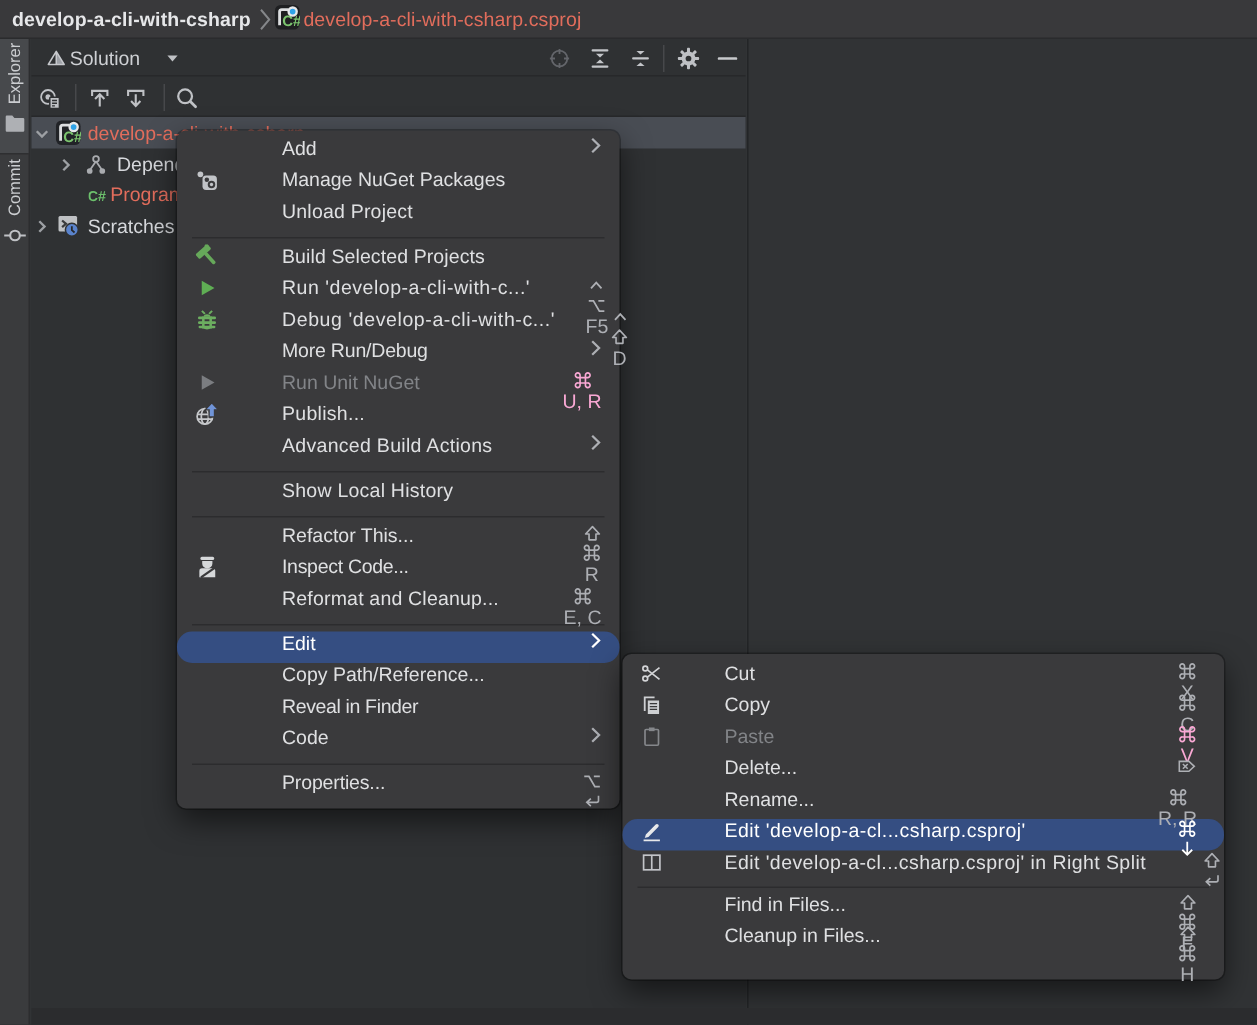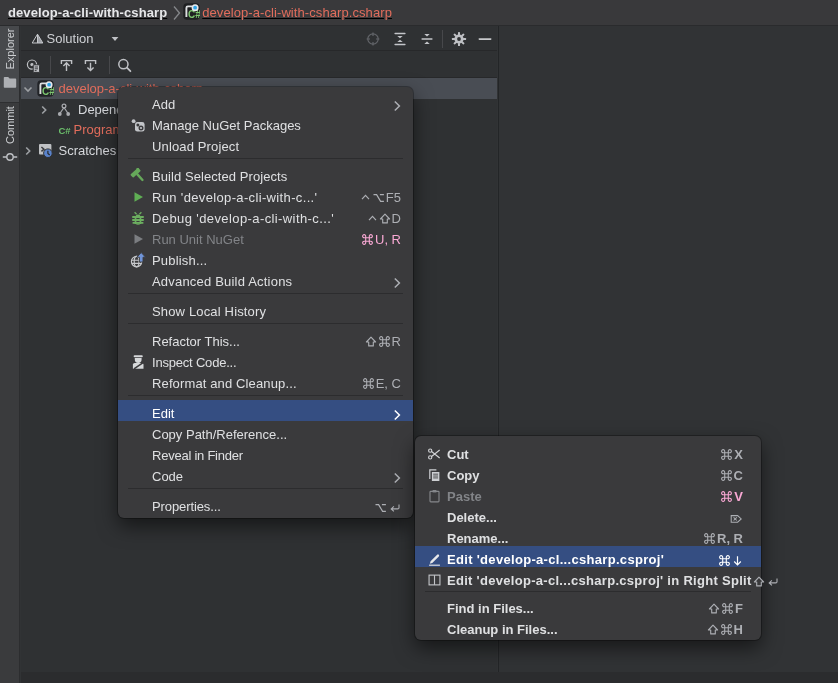--- a/index.html
+++ b/index.html
@@ -1,18 +1,18 @@
 <!DOCTYPE html>
 <html><head><meta charset="utf-8">
 <style>
   * { margin:0; padding:0; box-sizing:border-box; }
   html,body { width:838px; height:683px; }
   body { position:relative; overflow:hidden; background:#313335;
          font-family:"Liberation Sans",sans-serif; -webkit-font-smoothing:antialiased; }
-  .abs { position:absolute;text-decoration:underline; }
+  .abs { position:absolute; }
 
   #topbar { left:0; top:0; width:838px; height:26px; background:#39393B; border-bottom:1px solid #2A2B2D;
             display:flex; align-items:center; }
   #topbar .t1 { font-size:13px; font-weight:bold; color:#E6E7E9; margin-left:8px; letter-spacing:0.1px; }
   #topbar .bcc { margin:0 0 0 5px; display:inline-flex; }
   #topbar .icp { margin:-2px 2px 0 1px; }
   #topbar .t2 { font-size:13px; color:#E26D5C; letter-spacing:0.08px; }
 
   #stripe { left:0; top:26px; width:20px; height:657px; background:#3A3B3D; border-right:1px solid #2C2D2F; }
   #stripe .active { position:absolute; left:0; top:0; width:19px; height:75.5px; background:#47494C; }
@@ -28,35 +28,35 @@
   .trow.sel { background:#494D54; }
   .trow .red { color:#E26D5C; }
   .chev { display:inline-flex; width:12px; flex:none; }
   .tic { display:inline-flex; width:17px; justify-content:center; flex:none; }
 
   #editor { left:498px; top:26px; width:340px; height:657px; background:#313335; border-left:1px solid #232527; }
   #bottomband { left:21px; top:672px; width:817px; height:11px; background:#2B2C2E; z-index:3; }
 
   .menu { position:absolute; background:#3A3A3C; border-radius:6px;
           box-shadow:0 8px 20px rgba(0,0,0,0.55), 0 0 0 1px rgba(0,0,0,0.28); }
-  .mi { display:flex; align-items:flex-end; font-size:13px; color:#DFE0E2; }
+  .mi { display:flex; align-items:flex-start; font-size:13px; color:#DFE0E2;gap:36px; }
   .mi .lb { white-space:nowrap; }
   .mi .ic { display:inline-flex; align-items:center; justify-content:center; flex:none; }
-  .mi .sc { margin-left:auto; color:#ADAFB4; display:inline-flex; align-items:center; white-space:nowrap; }
-  .mi.sel { background:#354E82; color:#FFFFFF; }
+  .mi .sc { margin-left:auto; color:#ADAFB4; display:inline-flex; align-items:center; white-space:nowrap;flex-direction:column; }
+  .mi.sel { background:#354E82; color:#FFFFFF;border-radius:10px; }
   .mi.sel .sc { color:#FFFFFF; }
   .mi.dis { color:#828488; }
   .mi.dis .sc { color:#f9a8d4; }
   .msep { height:1px; background:#2C2C2E; }
 
   #menu1 { left:118px; top:87px; width:295px; padding:4px 0; }
   #menu1 .mi { height:21px; padding:0 12px 0 12px; }
   #menu1 .mi .ic { width:16px; margin-right:6px; }
   #menu1 .msep { margin:4px 10px; }
-  #menu2 { left:415px; top:436px; width:346px; padding:5px 0 3px 0;font-weight:bold; }
+  #menu2 { left:415px; top:436px; width:401px; padding:5px 0 16px 0; }
   #menu2 .mi { height:21px; padding:0 18px 0 12px; }
   #menu2 .mi .ic { width:15px; margin-right:5px; }
   #menu2 .msep { margin:3px 10px; }
   .sc span { margin-left:1px; }
   .sc svg { margin-left:1px; }
 </style></head>
 <body>
   <div class="abs" id="topbar">
     <span class="t1">develop-a-cli-with-csharp</span>
     <span class="bcc">
@@ -65,21 +65,21 @@
       </svg>
     </span>
     <span class="icp" style="display:inline-flex">
       <svg width="17" height="17" viewBox="0 0 17 17" style="">
         <rect x="0.3" y="0.3" width="16.4" height="16.4" rx="3.8" fill="rgba(24,25,27,0.8)"></rect>
 <path d="M3.4 13.9 V4.9 Q3.4 3.4 4.9 3.4 H9.4" fill="none" stroke="#DCDEE0" stroke-width="1.9"></path>
 <text x="5.1" y="14.6" font-family="Liberation Sans" font-size="10" font-weight="bold" fill="#7CC56F">C#</text>
 <circle cx="12.1" cy="4.7" r="2.7" fill="#2FA3E8" stroke="#E6E8EA" stroke-width="1.6"></circle>
       </svg>
     </span>
-    <span class="t2">develop-a-cli-with-csharp.csharp</span>
+    <span class="t2">develop-a-cli-with-csharp.csproj</span>
   </div>
 
   <div class="abs" id="editor"></div>
   <div class="abs" id="bottomband"></div>
 
   <div class="abs" id="stripe">
     <div class="active"></div>
     <div class="vtext" style="left:-12px; top:17px; width:44px; text-align:center;">Explorer</div>
     <div style="position:absolute; left:2px; top:48px;"><svg width="16" height="16" viewBox="0 0 16 16" style="">
         <path d="M1.8 13 V3.8 Q1.8 3 2.6 3 H6.2 L7.6 4.6 H13.4 Q14.2 4.6 14.2 5.4 V13 Q14.2 13.8 13.4 13.8 H2.6 Q1.8 13.8 1.8 13 Z" fill="#AEB0B4"></path>
@@ -321,20 +321,29 @@
       <span class="sc">
         <svg width="11" height="13" viewBox="0 0 11 13" style="vertical-align:-2px">
           <path d="M2 8.2 L5.5 4.4 L9 8.2" fill="none" stroke="currentColor" stroke-width="1.2"></path>
         </svg>
         <svg width="12" height="13" viewBox="0 0 12 13" style="vertical-align:-2px">
           <path d="M6 2.1 L10.6 7 H8.3 V10.9 H3.7 V7 H1.4 Z" fill="none" stroke="currentColor" stroke-width="1.1" stroke-linejoin="round"></path>
         </svg>
         <span>D</span>
       </span>
     </div>
+    <div class="mi ">
+      <span class="ic"></span>
+      <span class="lb" style="letter-spacing:-0.13px">More Run/Debug</span>
+      <span class="sc ar">
+        <svg width="8" height="12" viewBox="0 0 8 12" style="vertical-align:-2px">
+          <path d="M1.8 1.5 L6.4 6 L1.8 10.5" fill="none" stroke="currentColor" stroke-width="1.5"></path>
+        </svg>
+      </span>
+    </div>
     <div class="mi dis">
       <span class="ic">
         <svg width="16" height="16" viewBox="0 0 16 16" style="">
           <path d="M4.5 3.2 L13 8 L4.5 12.8 Z" fill="#7B7D81"></path>
         </svg>
       </span>
       <span class="lb">Run Unit NuGet</span>
       <span class="sc">
         <svg width="13" height="13" viewBox="0 0 13 13" style="vertical-align:-2px">
           <path d="M4.7 4.7 V3.2 A1.55 1.55 0 1 0 3.2 4.7 H9.8 A1.55 1.55 0 1 0 8.3 3.2 V9.8 A1.55 1.55 0 1 0 9.8 8.3 H3.2 A1.55 1.55 0 1 0 4.7 9.8 Z" fill="none" stroke="currentColor" stroke-width="1.1"></path>

